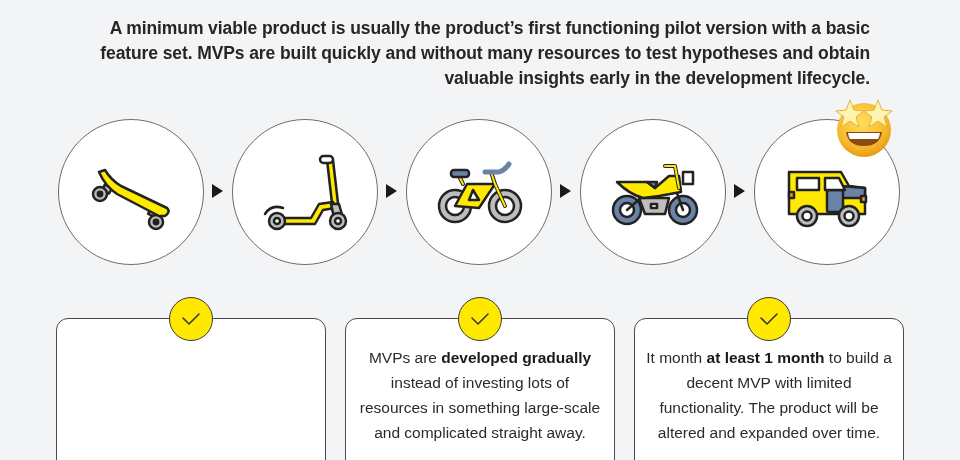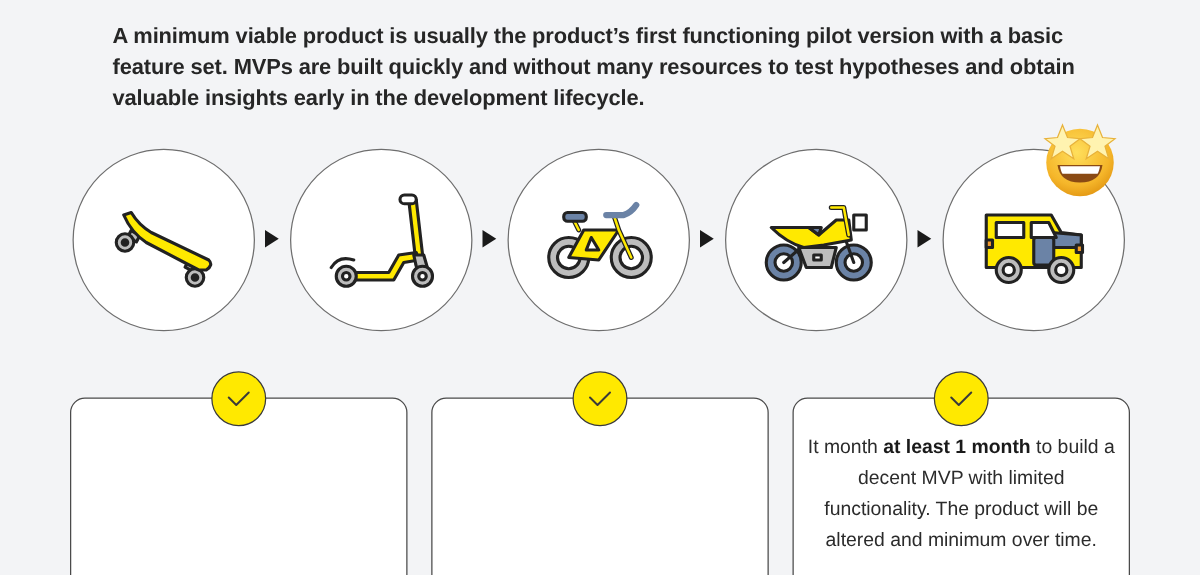--- a/index.html
+++ b/index.html
@@ -6,21 +6,21 @@
   html, body { width: 960px; height: 460px; overflow: hidden; }
   body {
     background: #f3f4f6;
     font-family: "Liberation Sans", "DejaVu Sans", sans-serif;
     color: #1f1f1f;
     position: relative;
   }
   .intro {
     position: absolute;
     left: 90px; top: 16px; width: 780px;
-    text-align: left;
+    text-align: right;
     font-size: 17.5px;
     line-height: 25px;
     font-weight: bold;
     color: #262626;
     letter-spacing: -0.1px;
   }
   .stage {
     position: absolute;
     width: 146px; height: 146px;
     top: 119px;
@@ -183,22 +183,23 @@
       </svg>
   </div>
 </div>
 
 <div class="card" style="left:345px">
   <div class="check">
     <svg width="20" height="14" viewBox="0 0 20 14">
         <path d="M2 6 L8 12 L18 2" fill="none" stroke="#3a3a3a" stroke-width="1.6" stroke-linecap="round" stroke-linejoin="round"></path>
       </svg>
   </div>
+  <p><span>MVPs are </span><b>developed gradually</b><span> instead of investing lots of resources in something large-scale and complicated straight away.</span></p>
 </div>
 
 <div class="card" style="left:634px">
   <div class="check">
     <svg width="20" height="14" viewBox="0 0 20 14">
         <path d="M2 6 L8 12 L18 2" fill="none" stroke="#3a3a3a" stroke-width="1.6" stroke-linecap="round" stroke-linejoin="round"></path>
       </svg>
   </div>
-  <p><span>It month </span><b>at least 1 month</b><span> to build a decent MVP with limited functionality. The product will be altered and minimum over time.</span></p>
+  <p><span>It month </span><b>at least 1 month</b><span> to build a decent MVP with limited functionality. The product will be altered and expanded over time.</span></p>
 </div>
 
 </body></html>

